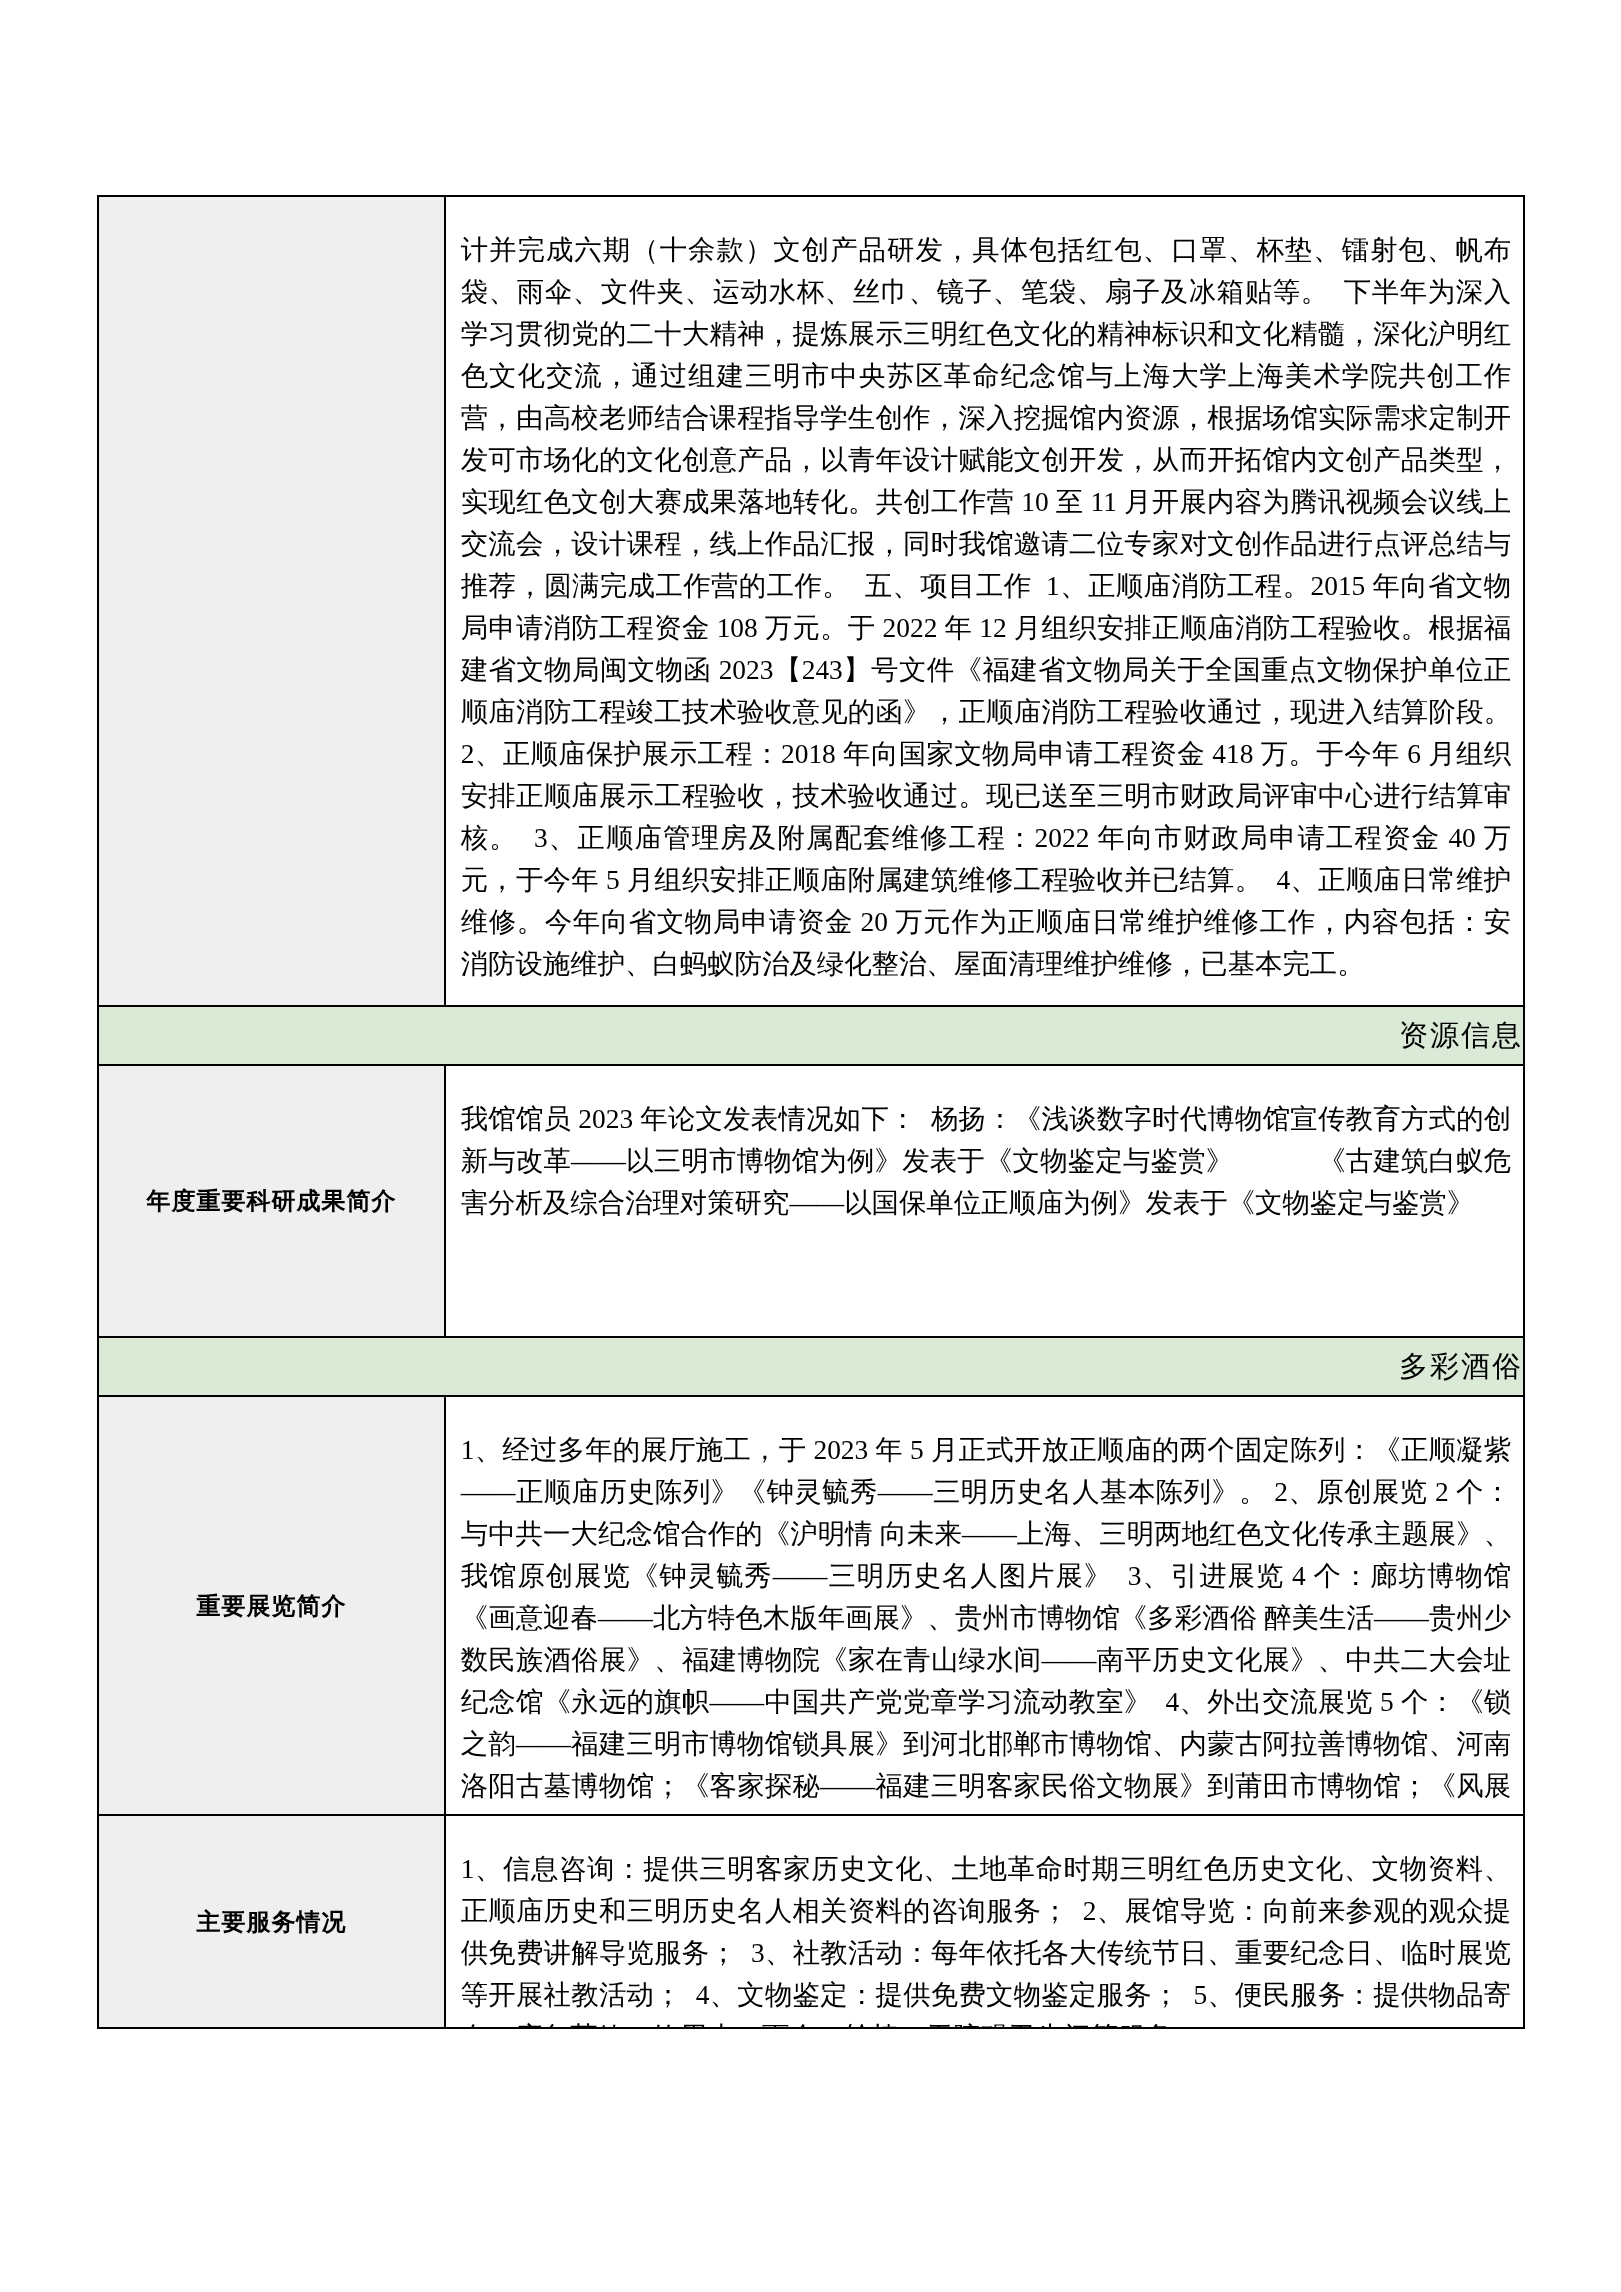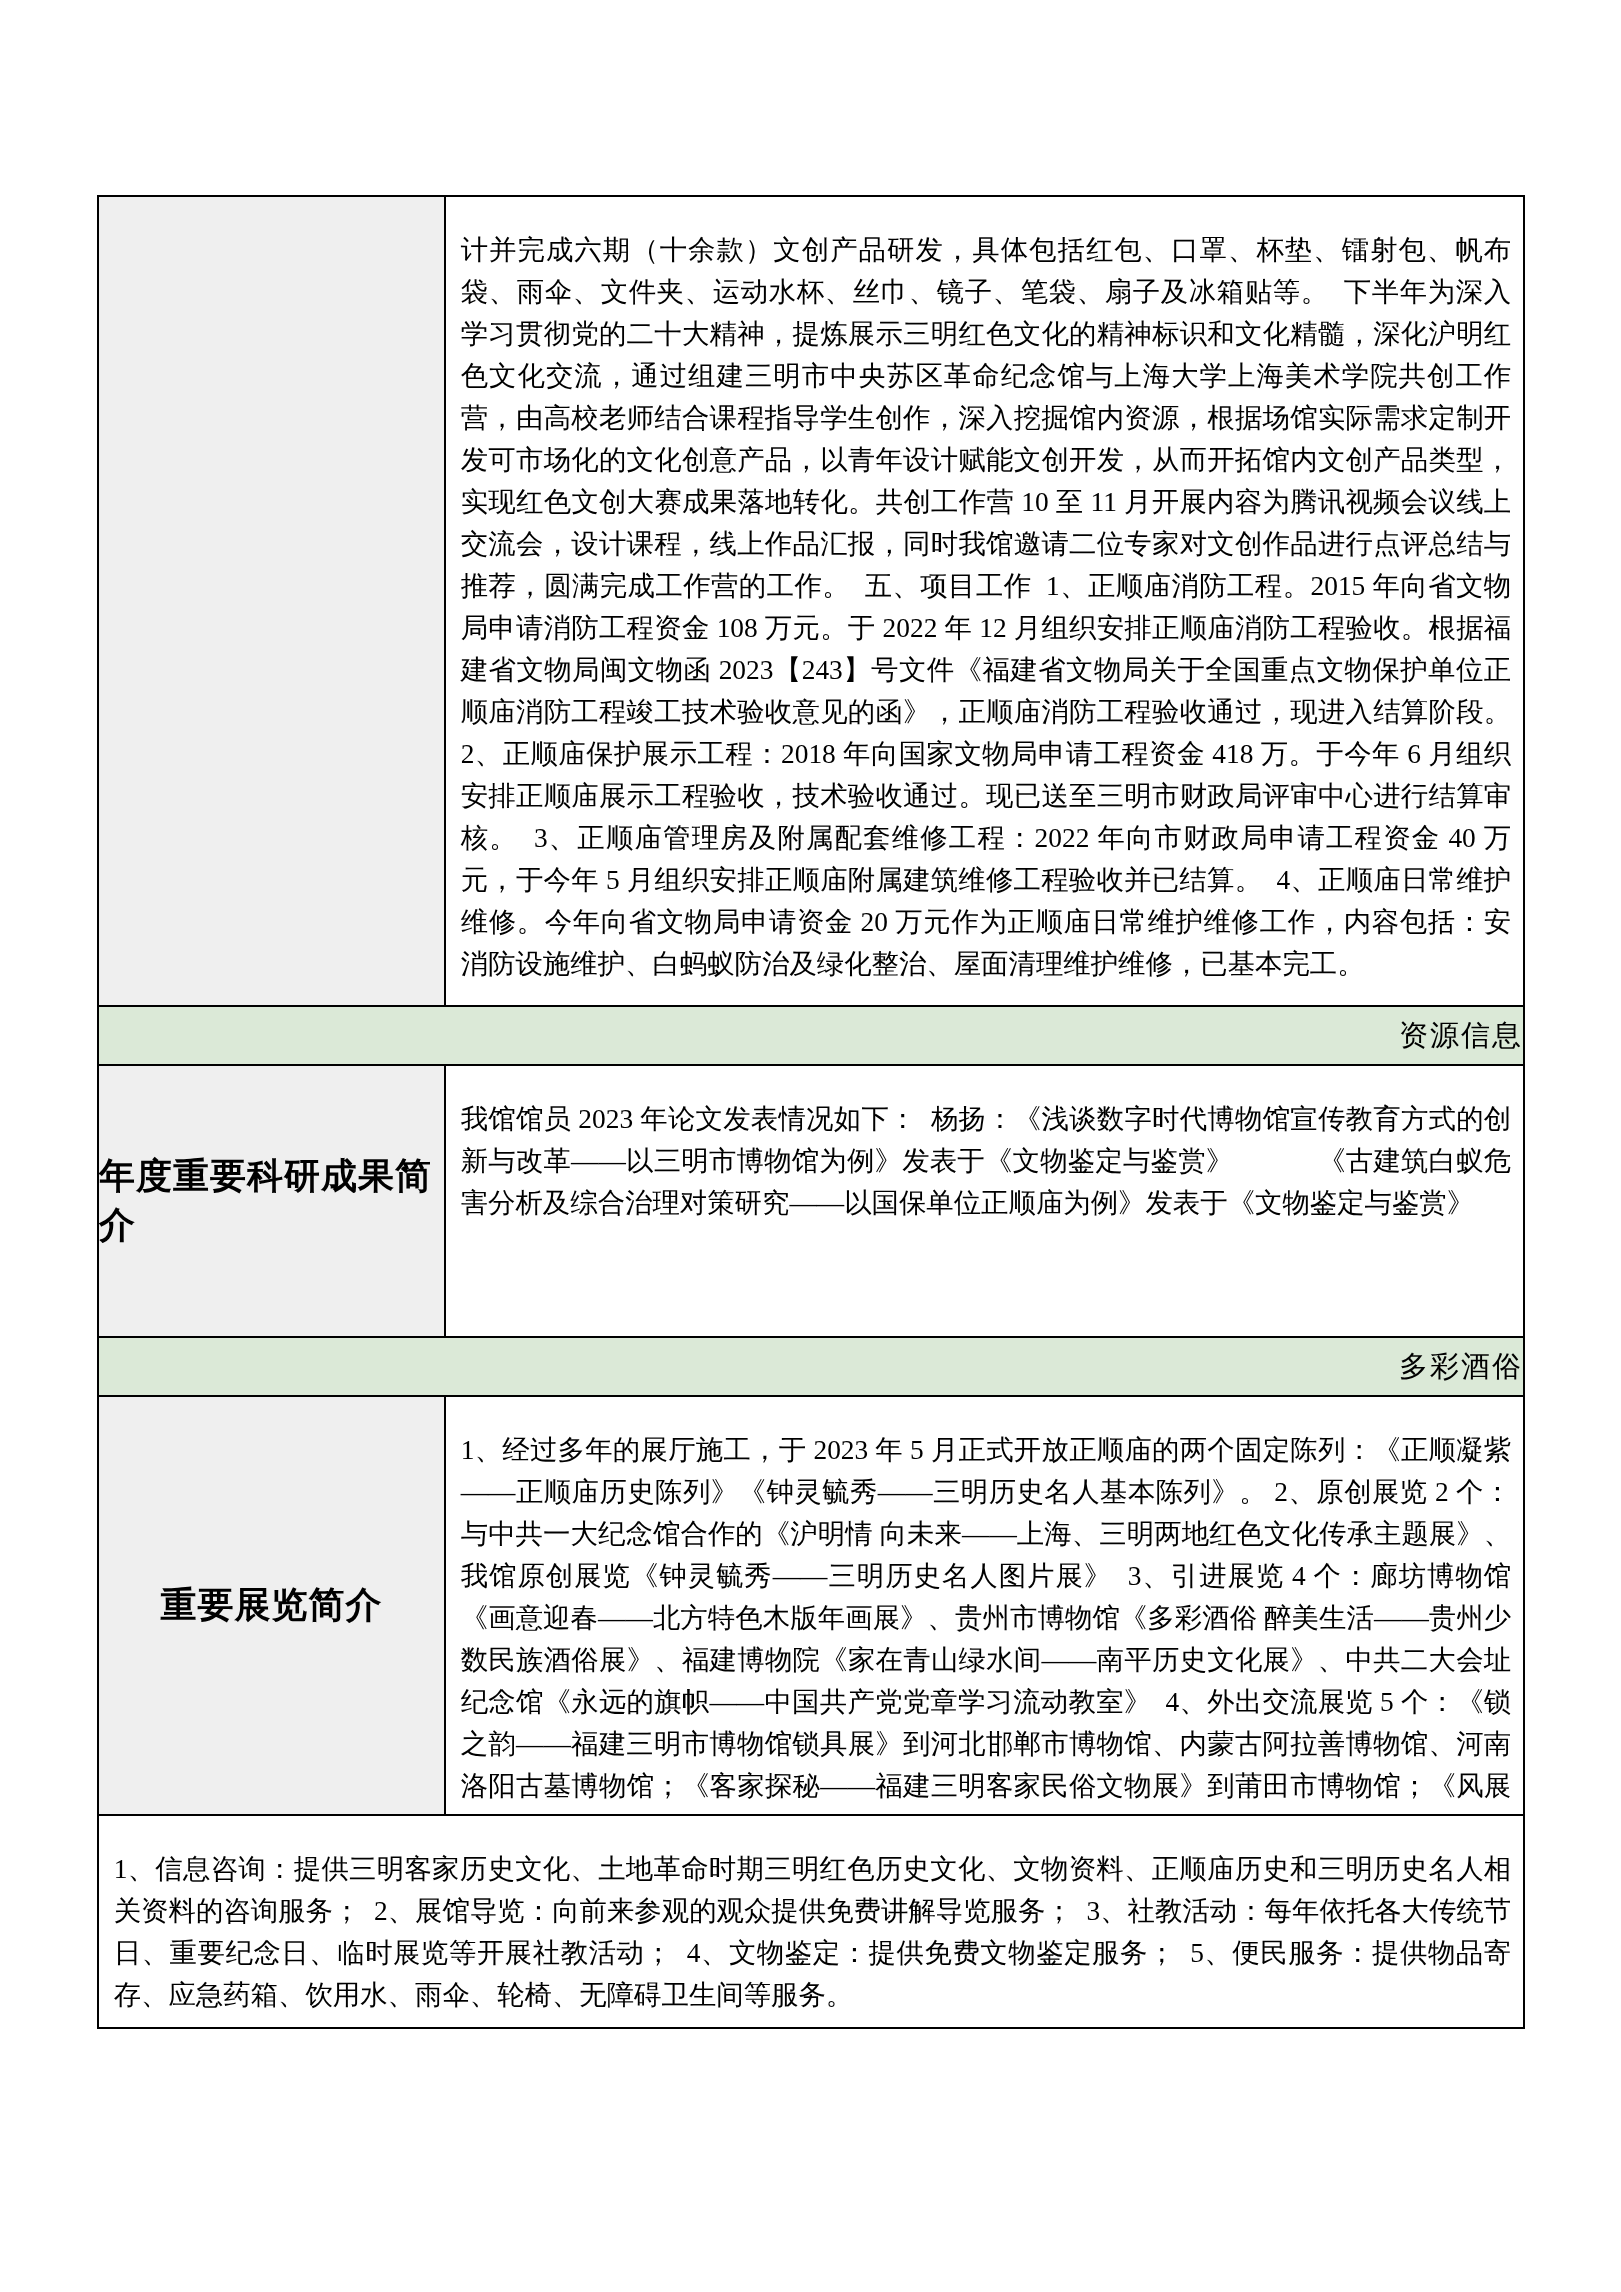--- a/index.html
+++ b/index.html
@@ -40,24 +40,24 @@
   .section-row { height: 59px; }
 
   .label-cell {
     width: 347px;
     flex: 0 0 347px;
     background: var(--label-bg);
     border-right: 2px solid var(--border-color);
     display: flex;
     align-items: center;
     justify-content: center;
-    text-align: left;
+    text-align: right;
     font-family: Liberation Sans, sans-serif;
     font-weight: bold;
-    font-size: 36px;
+    font-size: 24px;
     color: var(--text-color);
     letter-spacing: 1px;
   }
   .text-cell {
     flex: 1 1 auto;
     background: var(--page-bg);
     padding: 9.8px 11.8px 0 14.7px;
     font-size: 27.4px;
     line-height: 42px;
     color: var(--text-color);
@@ -102,18 +102,19 @@
     <div class="row section-row">
       <div class="section-title">多彩酒俗</div>
     </div>
 
     <div class="row data-row row-e">
       <div class="label-cell">重要展览简介</div>
       <div class="text-cell">1、经过多年的展厅施工，于 2023 年 5 月正式开放正顺庙的两个固定陈列：《正顺凝紫——正顺庙历史陈列》《钟灵毓秀——三明历史名人基本陈列》。 2、原创展览 2 个：与中共一大纪念馆合作的《沪明情 向未来——上海、三明两地红色文化传承主题展》、我馆原创展览《钟灵毓秀——三明历史名人图片展》  3、引进展览 4 个：廊坊博物馆《画意迎春——北方特色木版年画展》、贵州市博物馆《多彩酒俗 醉美生活——贵州少数民族酒俗展》、福建博物院《家在青山绿水间——南平历史文化展》、中共二大会址纪念馆《永远的旗帜——中国共产党党章学习流动教室》  4、外出交流展览 5 个：《锁之韵——福建三明市博物馆锁具展》到河北邯郸市博物馆、内蒙古阿拉善博物馆、河南洛阳古墓博物馆；《客家探秘——福建三明客家民俗文物展》到莆田市博物馆；《风展红旗如画——走进三明苏区图片展》到中共二大会址纪念馆展出。</div>
     </div>
 
     <div class="row data-row row-f">
+      <div class="label-cell">主要服务情况</div>
       <div class="text-cell">1、信息咨询：提供三明客家历史文化、土地革命时期三明红色历史文化、文物资料、正顺庙历史和三明历史名人相关资料的咨询服务；  2、展馆导览：向前来参观的观众提供免费讲解导览服务；  3、社教活动：每年依托各大传统节日、重要纪念日、临时展览等开展社教活动；  4、文物鉴定：提供免费文物鉴定服务；  5、便民服务：提供物品寄存、应急药箱、饮用水、雨伞、轮椅、无障碍卫生间等服务。</div>
     </div>
 
   </div>
 </div>
 
 
 </body></html>

